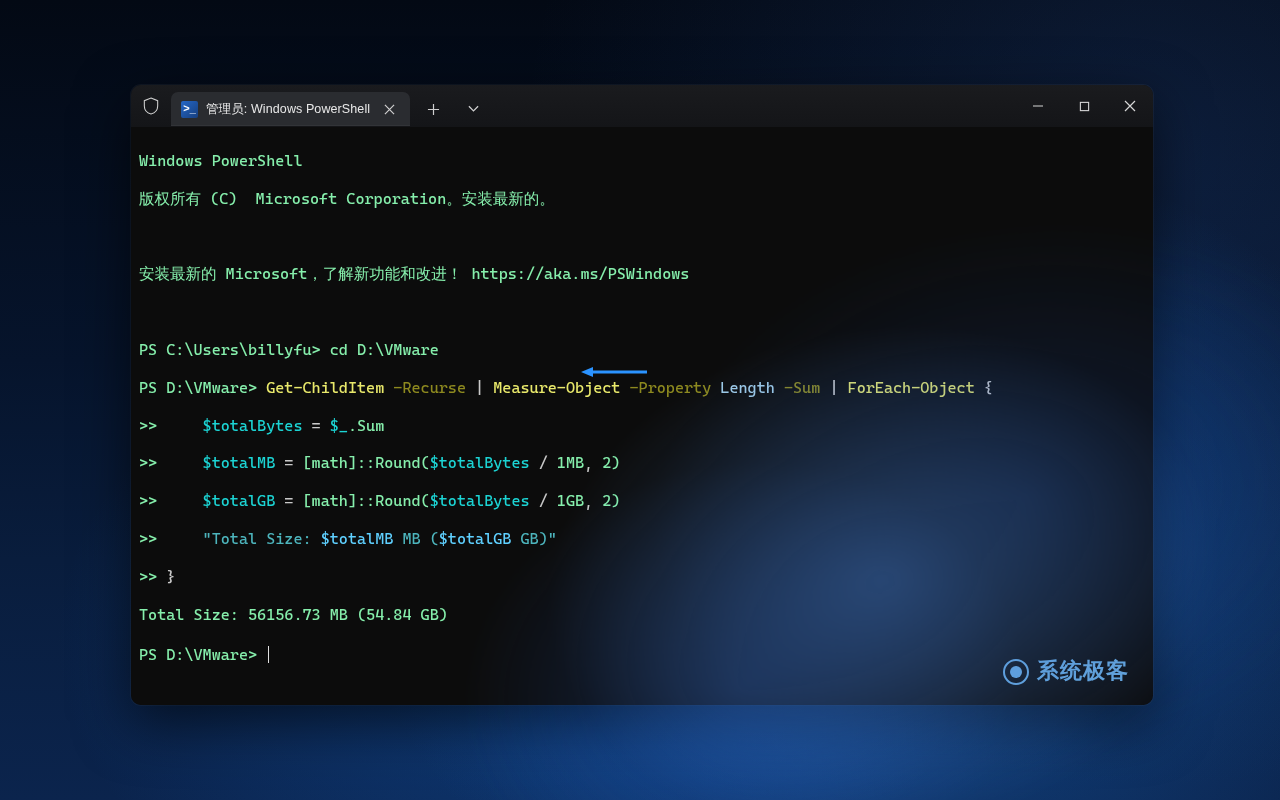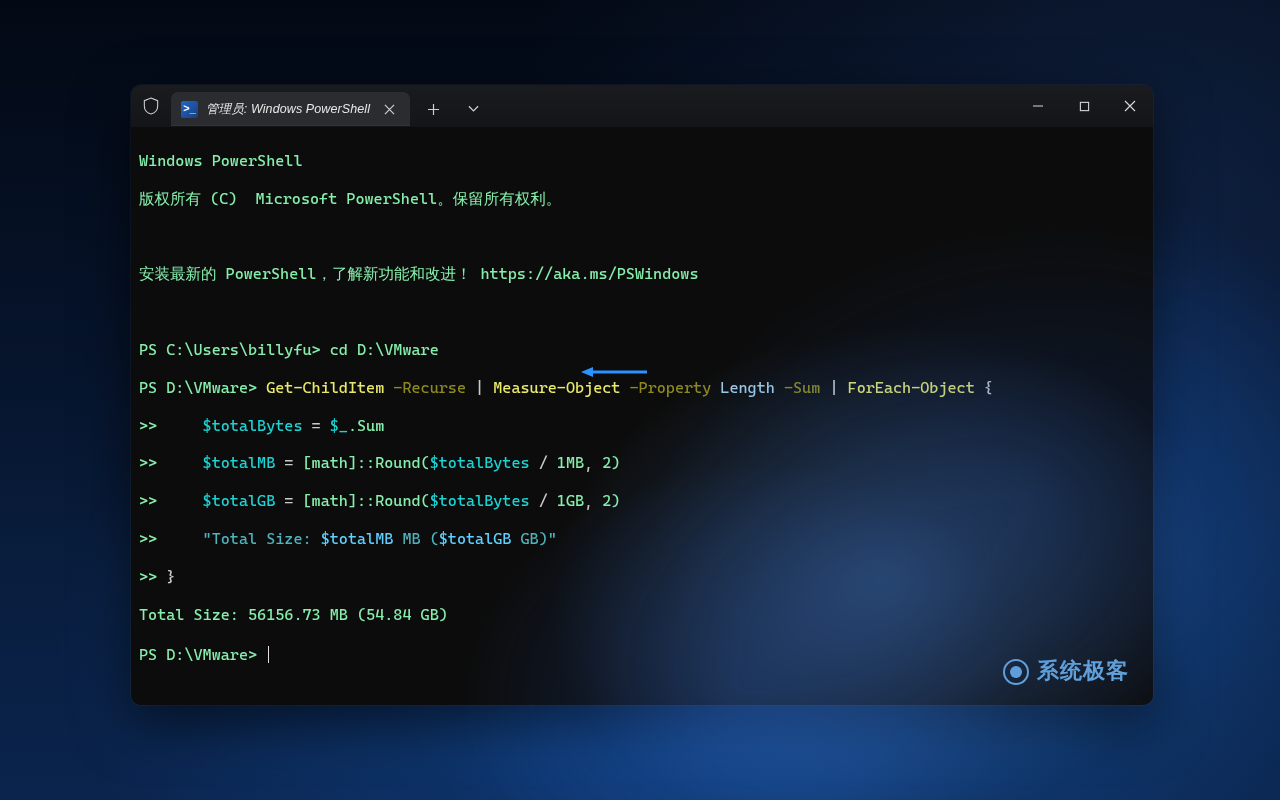--- a/index.html
+++ b/index.html
@@ -62,21 +62,21 @@
     box-shadow: inset 0 -1px 0 rgba(255,255,255,0.04);
   }
   .tab .ps-icon {
     width: 17px; height: 17px;
     border-radius: 2px;
     background: linear-gradient(135deg,#2467c7,#173f7e);
     display:flex; align-items:center; justify-content:center;
     color:#fff; font-size:11px; font-weight:600;
   }
   .tab .ps-icon span{transform:translateY(-1px);}
-  .tab-title { white-space: nowrap; letter-spacing: .1px; font-weight: 500; font-style: italic;}
+  .tab-title { white-space: nowrap; letter-spacing: .1px; font-weight: 500;}
   .tab-close {
     margin-left: auto;
     width: 22px; height: 22px;
     display:flex; align-items:center; justify-content:center;
     color:#cfcfcf; border-radius:4px;
   }
 
   .tab-add, .tab-drop {
     width: 34px; height: 34px; margin-top:6px;
     display:flex; align-items:center; justify-content:center;
@@ -190,23 +190,23 @@
         <div class="winbtn close">
           <svg width="12" height="12" viewBox="0 0 12 12">
               <path d="M1 1 L11 11 M11 1 L1 11" stroke="currentColor" stroke-width="1.2"></path>
             </svg>
         </div>
       </div>
     </div>
 
     <div class="terminal">
 <div class="row"><span class="c-white">Windows PowerShell</span></div>
-<div class="row"><span class="c-white">版权所有 (C)  Microsoft PowerShell。保留所有权利。</span></div>
+<div class="row"><span class="c-white">版权所有 (C)  Microsoft Corporation。安装最新的。</span></div>
 <div class="row">&nbsp;</div>
-<div class="row"><span class="c-white">安装最新的 PowerShell，了解新功能和改进！</span><span class="c-white"> </span><span class="c-white">https://aka.ms/PSWindows</span></div>
+<div class="row"><span class="c-white">安装最新的 Microsoft，了解新功能和改进！</span><span class="c-white"> </span><span class="c-white">https://aka.ms/PSWindows</span></div>
 <div class="row">&nbsp;</div>
 <div class="row"><span class="c-white">PS C:\Users\billyfu&gt; </span><span class="c-white">cd D:\VMware</span></div>
 <div class="row"><span class="c-white">PS D:\VMware&gt; </span><span class="c-yellow">Get-ChildItem</span><span> </span><span class="c-darkyellow">-Recurse</span><span> </span><span class="c-gray">|</span><span> </span><span class="c-yellow">Measure-Object</span><span> </span><span class="c-darkyellow">-Property</span><span> </span><span class="c-ltblue">Length</span><span> </span><span class="c-darkyellow">-Sum</span><span> </span><span class="c-gray">|</span><span> </span><span class="c-yellow">ForEach-Object</span><span> </span><span class="c-gray">{</span></div>
 <div class="row"><span class="c-white">&gt;&gt;</span><span>     </span><span class="c-cyan">$totalBytes</span><span class="c-gray"> = </span><span class="c-cyan">$_</span><span class="c-white">.Sum</span></div>
 <div class="row"><span class="c-white">&gt;&gt;</span><span>     </span><span class="c-cyan">$totalMB</span><span class="c-gray"> = </span><span class="c-white">[math]::Round(</span><span class="c-cyan">$totalBytes</span><span class="c-gray"> / </span><span class="c-white">1MB</span><span class="c-gray">, </span><span class="c-white">2</span><span class="c-white">)</span></div>
 <div class="row"><span class="c-white">&gt;&gt;</span><span>     </span><span class="c-cyan">$totalGB</span><span class="c-gray"> = </span><span class="c-white">[math]::Round(</span><span class="c-cyan">$totalBytes</span><span class="c-gray"> / </span><span class="c-white">1GB</span><span class="c-gray">, </span><span class="c-white">2</span><span class="c-white">)</span></div>
 <div class="row"><span class="c-white">&gt;&gt;</span><span>     </span><span class="c-str">"Total Size: </span><span class="c-var">$totalMB</span><span class="c-str"> MB (</span><span class="c-var">$totalGB</span><span class="c-str"> GB)"</span></div>
 <div class="row"><span class="c-white">&gt;&gt;</span><span> </span><span class="c-gray">}</span></div>
 <div class="row"><span class="c-white">Total Size: 56156.73 MB (54.84 GB)</span></div>
 <div class="row"><span class="c-white">PS D:\VMware&gt; </span><span class="caret"></span></div>

